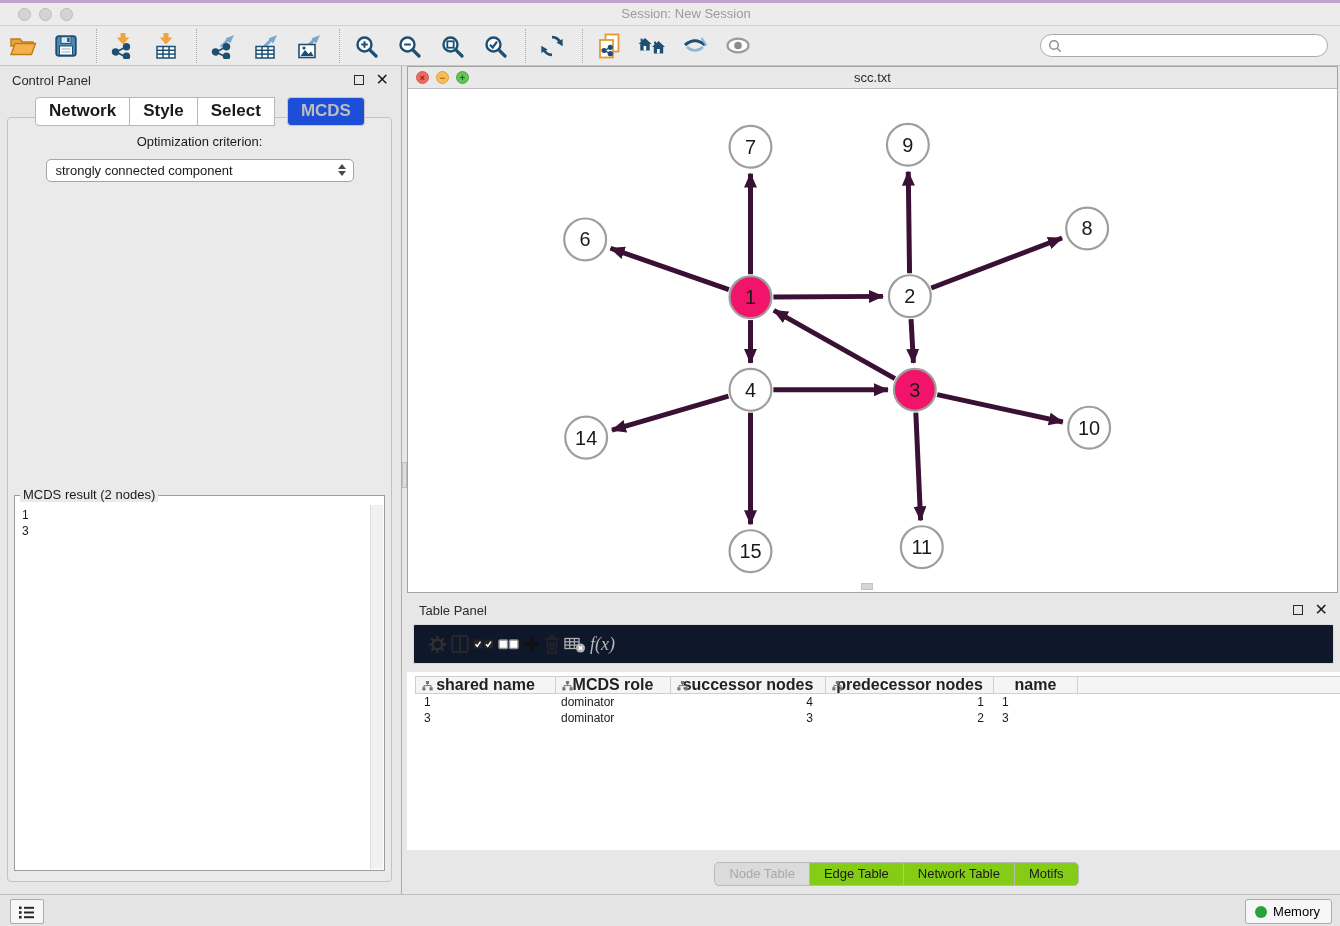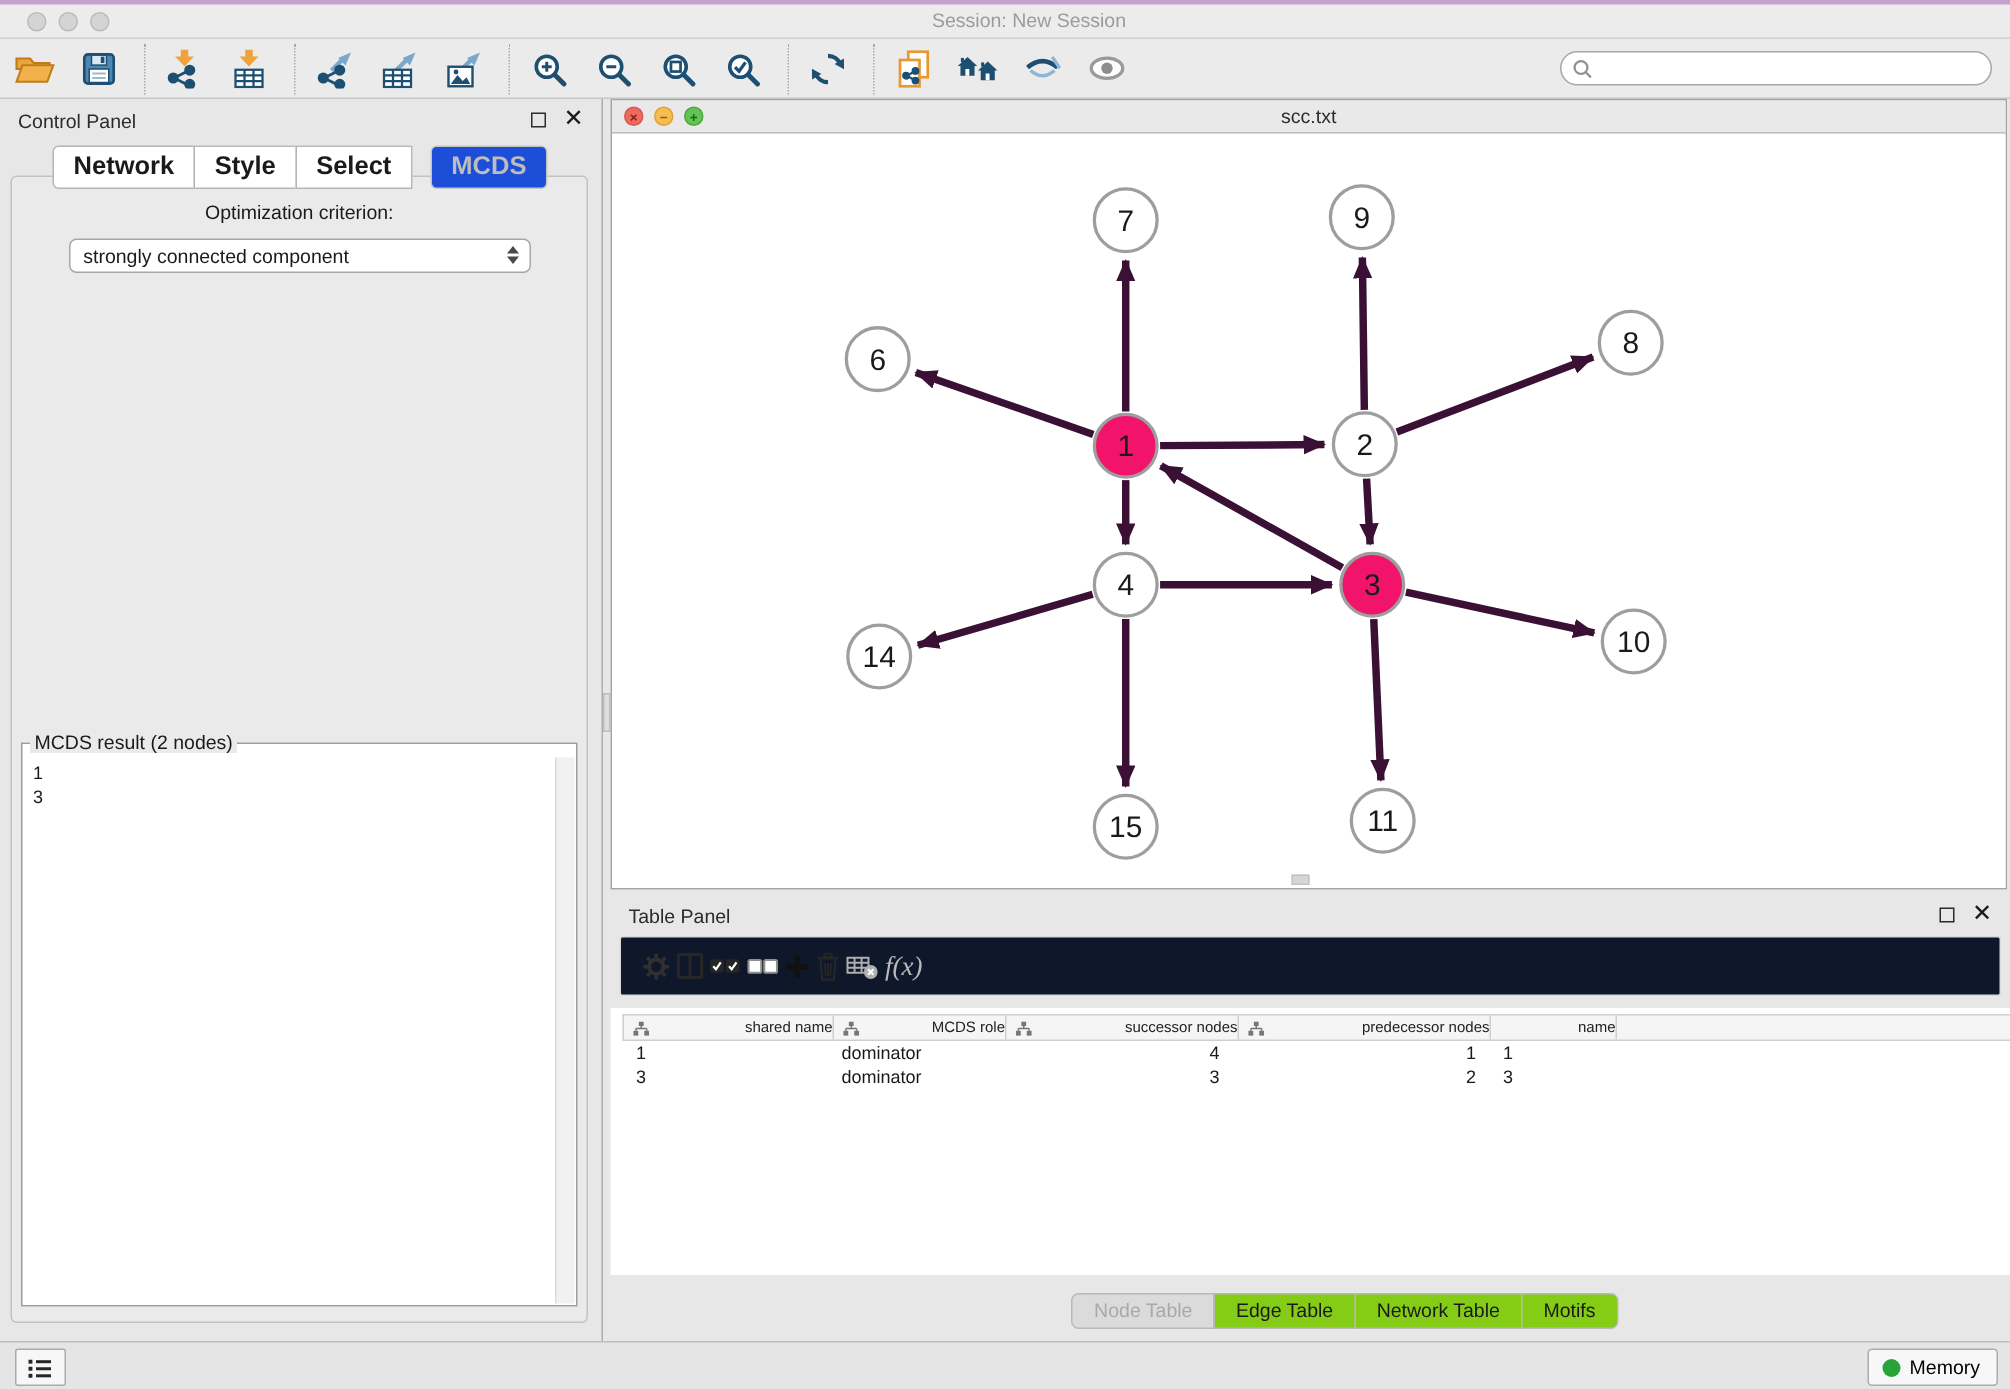--- a/index.html
+++ b/index.html
@@ -58,21 +58,21 @@
   .nw-canvas { position:absolute; top:23px; left:0; right:0; bottom:0; background:#FFF; }
   .canvas-grabber { position:absolute; left:453px; bottom:2px; width:12px; height:7px; background:#D6D6D6; border:1px solid #C2C2C2; }
 
   
   .table-panel { position:absolute; left:407px; top:596px; width:933px; height:298px; background:#E7E7E7; }
   .tp-toolbar { position:absolute; left:6px; right:6px; top:28px; height:40px; background:#0f172a; border:1px solid #DADADA; border-radius:2px; display:flex; align-items:center; padding-left:14px; gap:4px; }
   .tp-tool { border:none; background:transparent; display:flex; align-items:center; justify-content:center; height:30px; cursor:default; }
   .fx-label { font-family:"Liberation Serif","DejaVu Serif",serif; font-style:italic; font-size:18px; color:#B9B9B9; }
   .tp-table { position:absolute; left:0; right:0; top:76px; bottom:44px; background:#FFF; }
   .th-row { margin-left:8px; margin-top:4px; display:flex; background:#F5F5F5; border-top:1px solid #CFCFCF; border-bottom:1px solid #CFCFCF; border-left:1px solid #CFCFCF; height:18px; }
-  .th { position:relative; display:flex; align-items:center; justify-content:flex-end; font-size:10px; color:#222; border-right:1px solid #CFCFCF; }
+  .th { position:relative; display:flex; align-items:center; justify-content:center; font-size:16px; color:#222; border-right:1px solid #CFCFCF;font-weight:bold; }
   .th .org { position:absolute; left:6px; top:4px; }
   .c0{width:140px;} .c1{width:115px;} .c2{width:155px;} .c3{width:168px;} .c4{width:84px;}
   .tr { margin-left:8px; display:flex; height:16px; align-items:center; font-size:12px; }
   .td { overflow:hidden; white-space:nowrap; }
   .td.c0 { padding-left:9px; } .td.c1 { padding-left:6px; }
   .td.c2 { text-align:right; padding-right:12px; } .td.c3 { text-align:right; padding-right:9px; }
   .td.c4 { padding-left:9px; }
   .tp-tabs { position:absolute; bottom:8px; left:0; width:100%; display:flex; justify-content:center; }
   .tp-tab { font-size:13px; padding:3px 14px 4px; background:#84cc16; border:1px solid #B9B9B9; margin-left:-1px; }
   .tp-tab.first { border-radius:5px 0 0 5px;margin-left:46px; }

